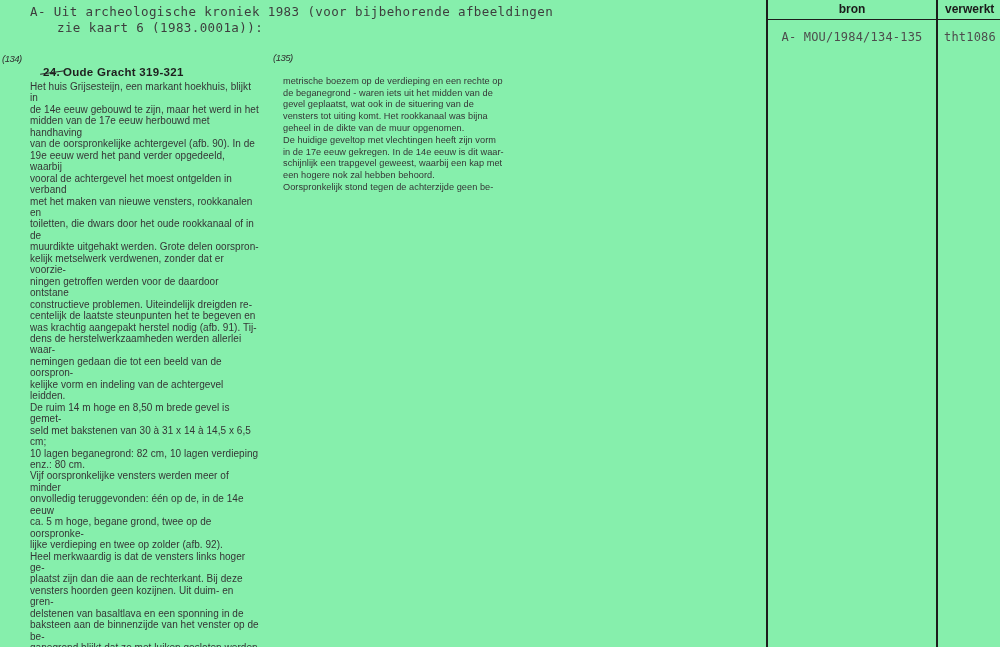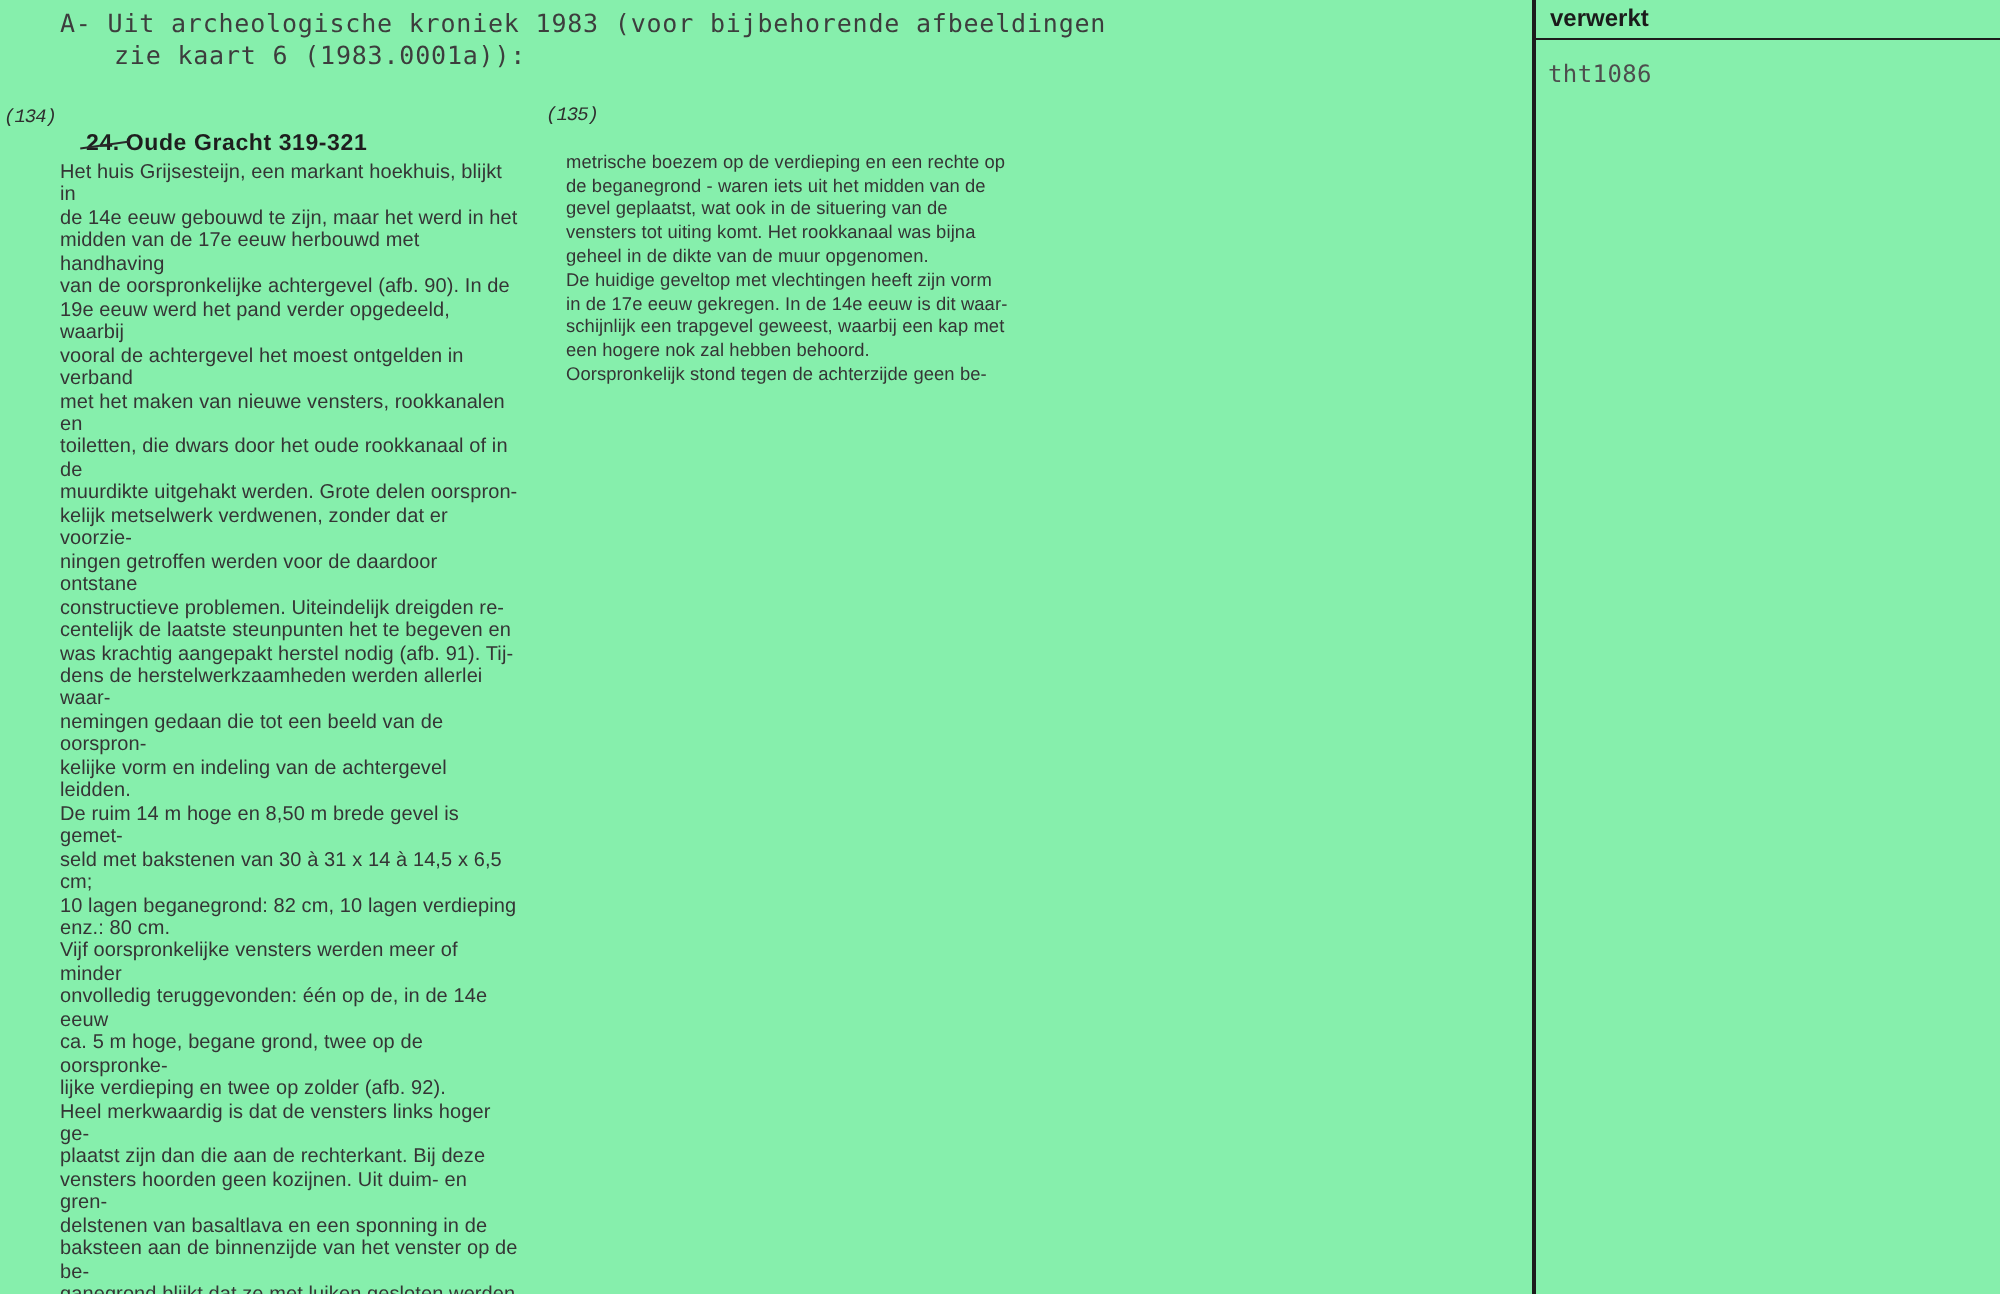--- a/index.html
+++ b/index.html
@@ -26,21 +26,21 @@
     line-height: 15.5px;
     letter-spacing: 0.4px;
     color: #3d3d3d;
     white-space: nowrap;
   }
   .typed-header .indent { padding-left: 27px; }
 
   
   .margin-note {
     position: absolute;
-    font-family: Liberation Mono, monospace;
+    font-family: Liberation Sans, sans-serif;
     font-style: italic;
     font-size: 9.5px;
     color: #2f2f2f;
     letter-spacing: -0.5px;
     white-space: nowrap;
   }
   .note-left  { left: 2px;  top: 53px; }
   .note-right { left: 256px; top: 52px; margin-left: 17px; }
 
   
@@ -208,19 +208,23 @@
 vensters tot uiting komt. Het rookkanaal was bijna
 geheel in de dikte van de muur opgenomen.
 De huidige geveltop met vlechtingen heeft zijn vorm
 in de 17e eeuw gekregen. In de 14e eeuw is dit waar-
 schijnlijk een trapgevel geweest, waarbij een kap met
 een hogere nok zal hebben behoord.
 Oorspronkelijk stond tegen de achterzijde geen be-</div>
   </div>
 
   <div class="ref-table">
+    <div class="tcol tcol-bron">
+      <div class="thead">bron</div>
+      <div class="tcell">A- MOU/1984/134-135</div>
+    </div>
     <div class="tcol tcol-verwerkt">
       <div class="thead">verwerkt</div>
       <div class="tcell">tht1086</div>
     </div>
   </div>
 
 </div>
 
 </body></html>

